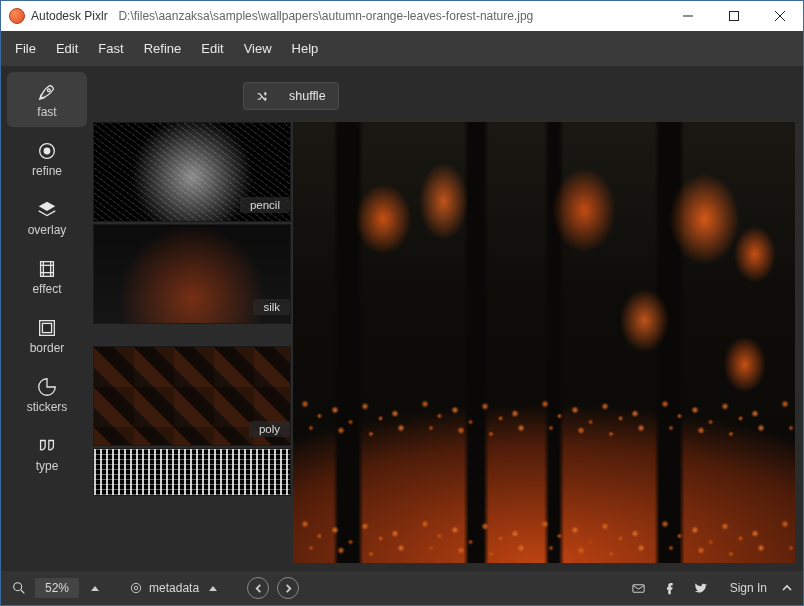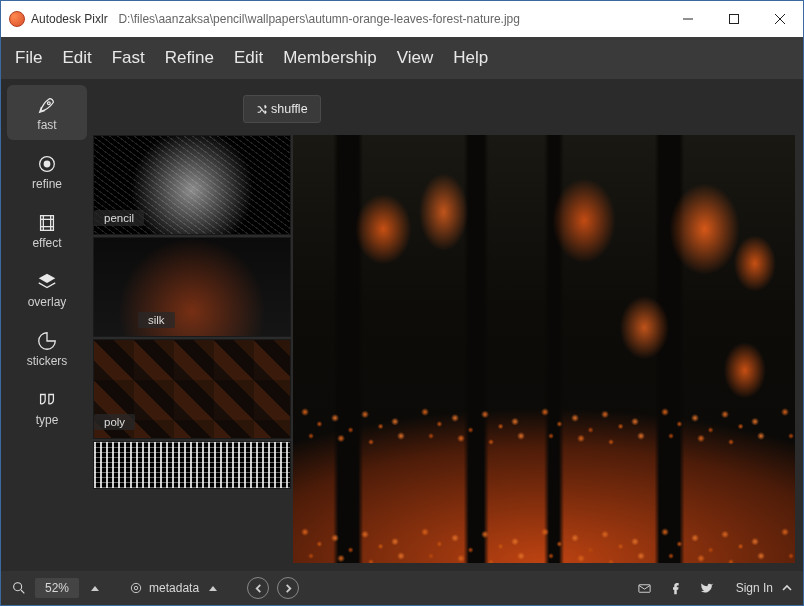--- a/index.html
+++ b/index.html
@@ -1,74 +1,75 @@
 <!DOCTYPE html>
 <html><head>
 <meta charset="utf-8">
 <style>
 * { margin: 0; padding: 0; box-sizing: border-box; font-family: "Segoe UI", Arial, sans-serif; }
 html, body { width: 804px; height: 606px; overflow: hidden; background: #fff; }
 
 .window { width: 804px; height: 606px; display: flex; flex-direction: column; border: 1px solid #3b6aa0; }
 
 
-.titlebar { height: 36px; background: #fff; display: flex; align-items: center; font-size: 12px; color: #444; }
+.titlebar { height: 30px; background: #fff; display: flex; align-items: center; font-size: 12px; color: #444; }
 .titlebar .app-icon { width: 16px; height: 16px; margin: 0 6px 0 8px; border-radius: 50%; background: radial-gradient(circle at 30% 30%, #ff8a50, #d94f2a); border: 1px solid #b03c1c; }
 .titlebar .app-name { font-weight: 400; color: #333; }
 .titlebar .file-path { color: #666; margin-left: 4px; white-space: nowrap; overflow: hidden; text-overflow: ellipsis; flex: 0 1 auto; }
 .titlebar .spacer { flex: 1; }
 .win-btn { width: 46px; height: 30px; display: flex; align-items: center; justify-content: center; color: #222; }
 .win-btn svg { width: 10px; height: 10px; }
 
 
-.menubar { height: 42px; background: #3a3a3a; display: flex; align-items: center; padding: 0 4px; font-size: 17px; color: #e8e8e8; }
+.menubar { height: 35px; background: #3a3a3a; display: flex; align-items: center; padding: 0 4px; font-size: 13px; color: #e8e8e8; }
 .menubar .menu-item { padding: 4px 10px; }
 
 
 .main { flex: 1; display: flex; background: #2b2b2b; min-height: 0; }
 
 
 .sidebar { width: 92px; background: #2b2b2b; display: flex; flex-direction: column; padding-top: 4px; }
 .side-tool { height: 55px; display: flex; flex-direction: column; align-items: center; justify-content: center; color: #d0d0d0; font-size: 12px; cursor: pointer; border-radius: 6px; margin: 2px 6px; }
 .side-tool.selected { background: #3e3e3e; }
 .side-tool .icon { width: 22px; height: 22px; margin-bottom: 2px; display: flex; align-items: center; justify-content: center; }
 .side-tool .icon svg { width: 22px; height: 22px; fill: none; stroke: #e8e8e8; stroke-width: 1.4; }
 
 
 .thumb-col { width: 198px; display: flex; flex-direction: column; padding-top: 56px; overflow: hidden; }
-.thumb { position: relative; width: 100%; height: 100px; margin-bottom: 2px; border: 1px solid #1a1a1a; display: flex; align-items: flex-end; justify-content: flex-start; cursor: pointer; }
+.thumb { position: relative; width: 100%; height: 100px; margin-bottom: 2px; border: 1px solid #1a1a1a; display: flex; align-items: flex-end; justify-content: flex-end; cursor: pointer; }
 .thumb .thumb-label { background: rgba(40,40,40,0.75); color: #ddd; font-size: 11.5px; padding: 2px 10px; margin-bottom: 8px; border-radius: 2px; }
 .thumb.t-pencil { background:
   radial-gradient(circle at 50% 55%, rgba(255,255,255,0.55) 0%, rgba(255,255,255,0) 55%),
   repeating-linear-gradient(37deg, #000 0 2px, #222 2px 3px, #000 3px 5px);
 }
 .thumb.t-silk { background:
   radial-gradient(circle at 50% 75%, rgba(200,70,20,0.55), rgba(0,0,0,0) 60%),
   linear-gradient(#0b0b0b,#151515); padding-left: 44px;
 }
 .thumb.t-dapple { background:
   radial-gradient(circle at 30% 60%, rgba(220,90,30,0.5) 0 25%, transparent 26%),
   radial-gradient(circle at 70% 50%, rgba(200,60,20,0.4) 0 20%, transparent 21%),
   radial-gradient(circle at 50% 80%, rgba(230,100,40,0.45) 0 22%, transparent 23%),
   #0e0e0e;
 }
 .thumb.t-poly { background:
   linear-gradient(45deg, #1a0f08 25%, #3a1a0a 25% 50%, #120a06 50% 75%, #2a1508 75%);
   background-size: 40px 40px;
+  margin-top: 20px;
 }
 .thumb.t-extra { height: 48px; background:#000; position: relative; overflow: hidden; }
 .thumb.t-extra::before { content:""; position:absolute; inset:0; background:
   repeating-linear-gradient(90deg, rgba(255,255,255,0.8) 0 2px, transparent 2px 6px),
   repeating-linear-gradient(0deg, rgba(255,255,255,0.4) 0 1px, transparent 1px 5px);
   mix-blend-mode: screen; }
 
 
 .canvas-wrap { flex: 1; display: flex; flex-direction: column; min-width: 0; }
 .canvas-toolbar { height: 56px; display: flex; align-items: flex-start; padding: 16px 0 0 0px; }
-.shuffle-btn { background: #3a3a3a; color: #e8e8e8; font-size: 12.5px; padding: 6px 12px; border-radius: 3px; display: flex; align-items: center; gap: 2px; cursor: pointer; border: 1px solid #4a4a4a; margin-left:-48px; }
+.shuffle-btn { background: #3a3a3a; color: #e8e8e8; font-size: 12.5px; padding: 6px 12px; border-radius: 3px; display: flex; align-items: center; gap: 20px; cursor: pointer; border: 1px solid #4a4a4a; margin-left:-48px; }
 .shuffle-btn svg { width: 13px; height: 13px; stroke: #e8e8e8; fill: none; stroke-width: 2; }
 .canvas { flex: 1; margin: 0 8px 8px 2px; position: relative; overflow: hidden; }
 .forest {
   position: absolute; inset: 0;
   background:
     
     radial-gradient(ellipse 40px 50px at 18% 22%, rgba(230,90,20,0.85), transparent 70%),
     radial-gradient(ellipse 35px 55px at 30% 18%, rgba(235,100,30,0.8), transparent 70%),
     radial-gradient(ellipse 45px 60px at 58% 20%, rgba(225,85,20,0.85), transparent 70%),
     radial-gradient(ellipse 50px 65px at 82% 22%, rgba(235,95,25,0.9), transparent 70%),
@@ -106,34 +107,34 @@
 .statusbar { height: 34px; background: #333; display: flex; align-items: center; padding: 0 10px; font-size: 12px; color: #d8d8d8; gap: 8px; }
 .statusbar .zoom-box { background: #444; padding: 3px 10px; border-radius: 2px; display: flex; align-items: center; gap: 4px; }
 .statusbar .arrow-up { width:0; height:0; border-left:4px solid transparent; border-right:4px solid transparent; border-bottom:5px solid #ccc; margin-left:4px; }
 .statusbar .sep { width: 14px; }
 .statusbar .meta { display: flex; align-items: center; gap: 6px; }
 .statusbar .circ-btn { width: 22px; height: 22px; border: 1.5px solid #888; border-radius: 50%; display: flex; align-items:center; justify-content:center; cursor:pointer; }
 .statusbar .circ-btn svg { width:9px; height:9px; stroke:#ccc; stroke-width:2; fill:none; }
 .statusbar .flex { flex: 1; }
 .statusbar .social { display:flex; align-items:center; gap:16px; }
 .statusbar .social svg { width:15px; height:15px; fill:#d8d8d8; }
-.statusbar .signin { margin-left: 14px; cursor:pointer; }
+.statusbar .signin { margin-left: 14px; margin-right: 6px; cursor:pointer; }
 .statusbar svg.mag { width:16px; height:16px; stroke:#ddd; fill:none; stroke-width:1.6; }
 .statusbar svg.gear { width:14px; height:14px; stroke:#ddd; fill:none; stroke-width:1.5; }
 </style>
 </head>
 <body>
 
 <div class="window">
 
   <div class="titlebar">
     <div class="app-icon"></div>
     <span class="app-name">Autodesk Pixlr</span>
     <span>&nbsp;&nbsp;</span>
-    <span class="file-path">D:\files\aanzaksa\pencil\wallpapers\autumn-orange-leaves-forest-nature.jpg</span>
+    <span class="file-path">D:\files\aanzaksa\samples\wallpapers\autumn-orange-leaves-forest-nature.jpg</span>
     <div class="spacer"></div>
     <div class="win-btn">
       <svg viewBox="0 0 10 10">
           <line x1="0" y1="5" x2="10" y2="5" stroke="currentColor" stroke-width="1"></line>
         </svg>
     </div>
     <div class="win-btn">
       <svg viewBox="0 0 10 10">
           <rect x="0.5" y="0.5" width="9" height="9" fill="none" stroke="currentColor" stroke-width="1"></rect>
         </svg>
@@ -145,21 +146,20 @@
         </svg>
     </div>
   </div>
 
   <div class="menubar">
     <div class="menu-item">File</div>
     <div class="menu-item">Edit</div>
     <div class="menu-item">Fast</div>
     <div class="menu-item">Refine</div>
     <div class="menu-item">Edit</div>
-    <div class="menu-item">Membership</div>
     <div class="menu-item">View</div>
     <div class="menu-item">Help</div>
   </div>
 
   <div class="main">
 
     <div class="sidebar">
       <div class="side-tool selected">
         <span class="icon">
             <svg viewBox="0 0 24 24">
@@ -171,41 +171,50 @@
         <span>fast</span>
       </div>
       <div class="side-tool">
         <span class="icon">
             <svg viewBox="0 0 24 24">
               <circle cx="12" cy="12" r="8"></circle>
               <circle cx="12" cy="12" r="3" fill="#e8e8e8"></circle>
             </svg>
           </span>
         <span>refine</span>
+      </div>
+      <div class="side-tool">
+        <span class="icon">
+            <svg viewBox="0 0 24 24">
+              <path d="M12 3l9 5-9 5-9-5z" fill="#e8e8e8" stroke="none"></path>
+              <path d="M3 13l9 5 9-5"></path>
+            </svg>
+          </span>
+        <span>overlay</span>
       </div>
       <div class="side-tool">
         <span class="icon">
             <svg viewBox="0 0 24 24">
               <rect x="5" y="4" width="14" height="16"></rect>
               <line x1="5" y1="8" x2="19" y2="8"></line>
               <line x1="5" y1="16" x2="19" y2="16"></line>
               <line x1="8" y1="4" x2="8" y2="20"></line>
               <line x1="16" y1="4" x2="16" y2="20"></line>
             </svg>
           </span>
         <span>effect</span>
       </div>
       <div class="side-tool">
         <span class="icon">
             <svg viewBox="0 0 24 24">
-              <path d="M12 3l9 5-9 5-9-5z" fill="#e8e8e8" stroke="none"></path>
-              <path d="M3 13l9 5 9-5"></path>
-            </svg>
-          </span>
-        <span>overlay</span>
+              <rect x="4" y="4" width="16" height="16"></rect>
+              <rect x="7" y="7" width="10" height="10"></rect>
+            </svg>
+          </span>
+        <span>border</span>
       </div>
       <div class="side-tool">
         <span class="icon">
             <svg viewBox="0 0 24 24">
               <path d="M12 3a9 9 0 1 0 9 9h-9z"></path>
             </svg>
           </span>
         <span>stickers</span>
       </div>
       <div class="side-tool">

